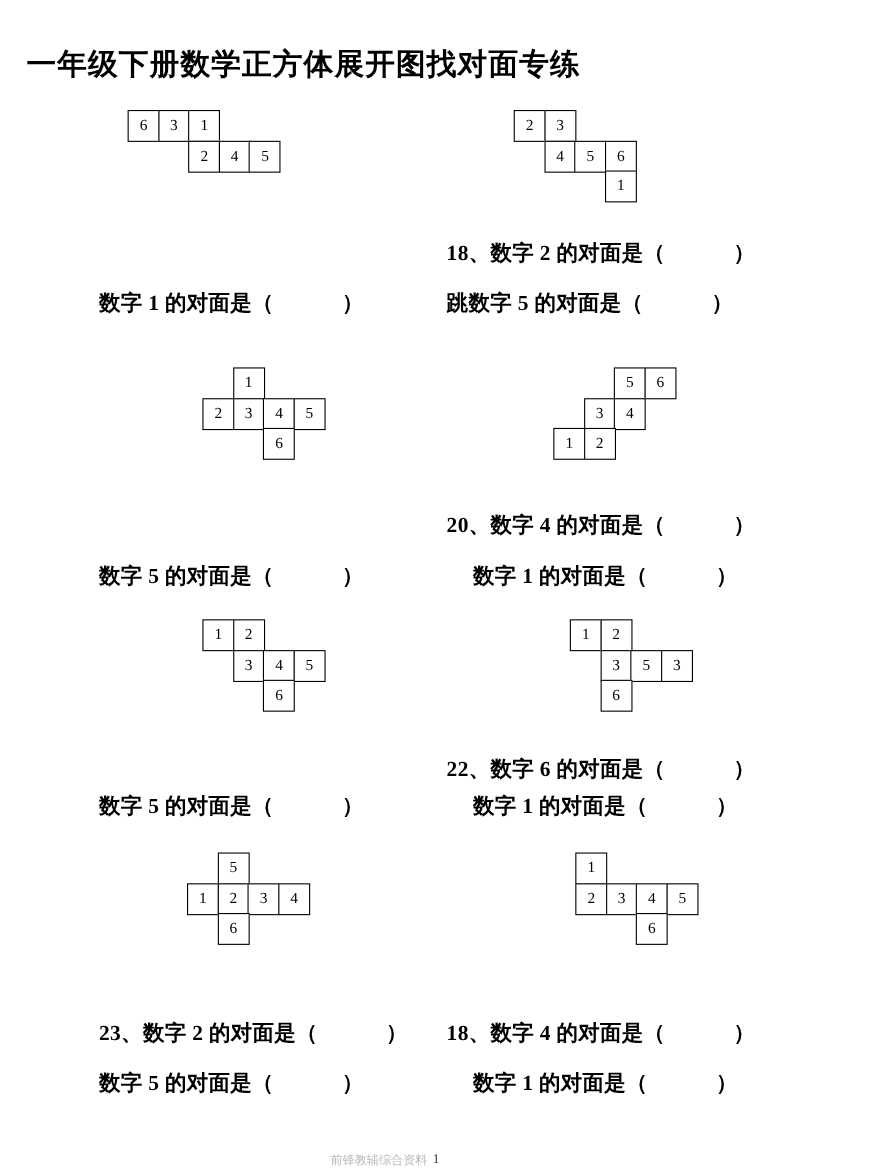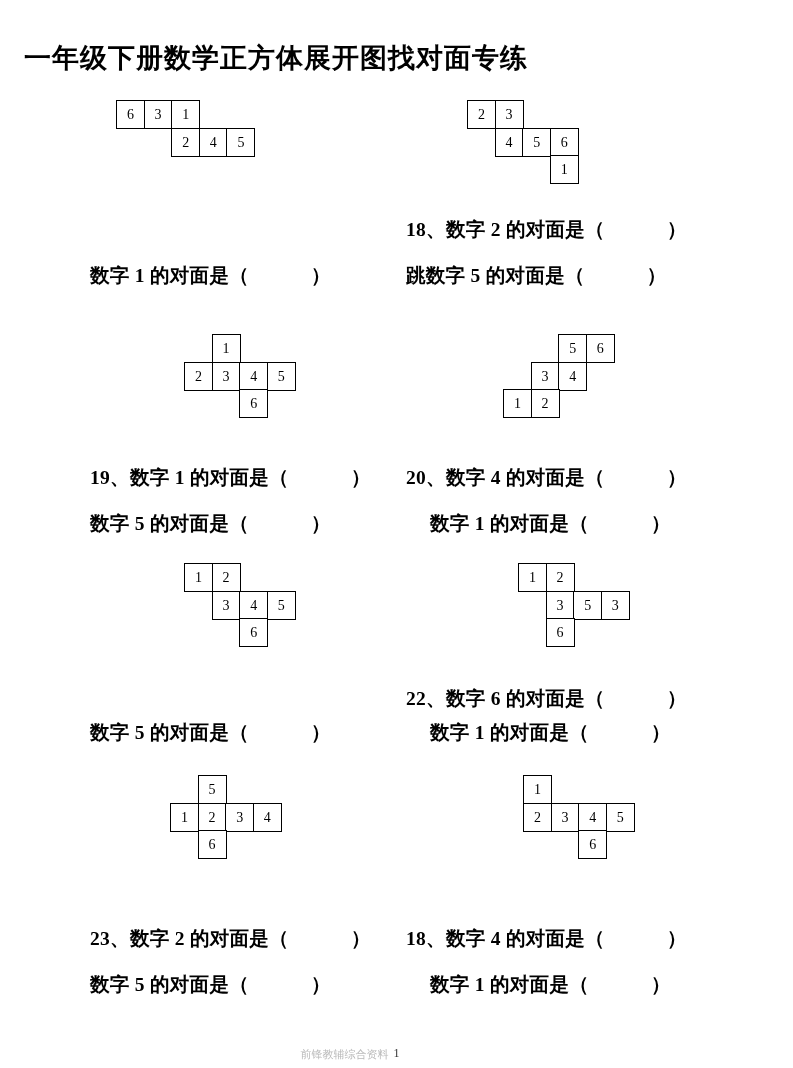--- a/index.html
+++ b/index.html
@@ -121,23 +121,20 @@
   </div>
 
   <div class="net" id="net-19" style="left:184px; top:334px;">
       <div class="cell" style="left: 27.6px; top: 0px;">1</div>
       <div class="cell" style="left: 0px; top: 27.6px;">2</div>
       <div class="cell" style="left: 27.6px; top: 27.6px;">3</div>
       <div class="cell" style="left: 55.2px; top: 27.6px;">4</div>
       <div class="cell" style="left: 82.8px; top: 27.6px;">5</div>
       <div class="cell" style="left: 55.2px; top: 55.2px;">6</div>
     </div>
-  <div class="q" style="left:90px; top:464px;">
-    <span>19、</span><span>数字 1 的对面是（</span><span class="blank"></span><span>）</span>
-  </div>
   <div class="q" style="left:90px; top:510px;">
     <span>数字 5 的对面是（</span><span class="blank"></span><span>）</span>
   </div>
 
   <div class="net" id="net-20" style="left:503px; top:334px;">
       <div class="cell" style="left: 55.2px; top: 0px;">5</div>
       <div class="cell" style="left: 82.8px; top: 0px;">6</div>
       <div class="cell" style="left: 27.6px; top: 27.6px;">3</div>
       <div class="cell" style="left: 55.2px; top: 27.6px;">4</div>
       <div class="cell" style="left: 0px; top: 55.2px;">1</div>

